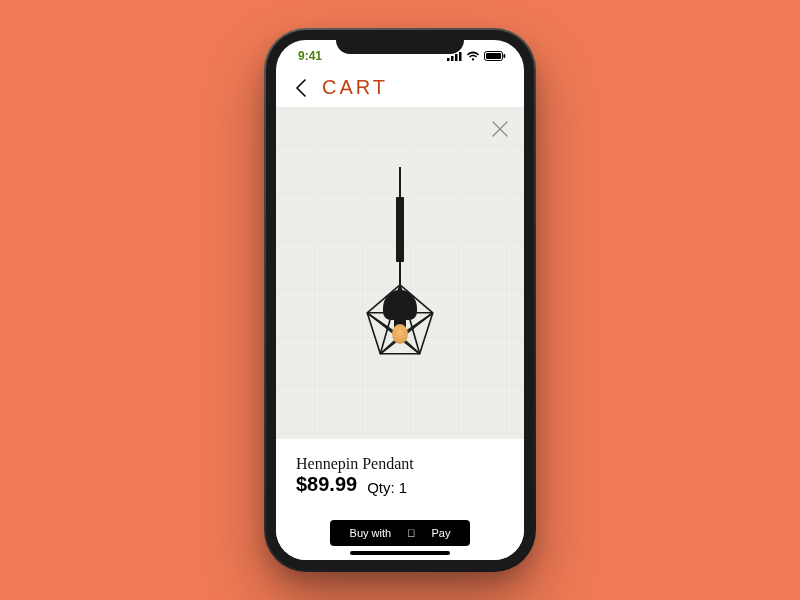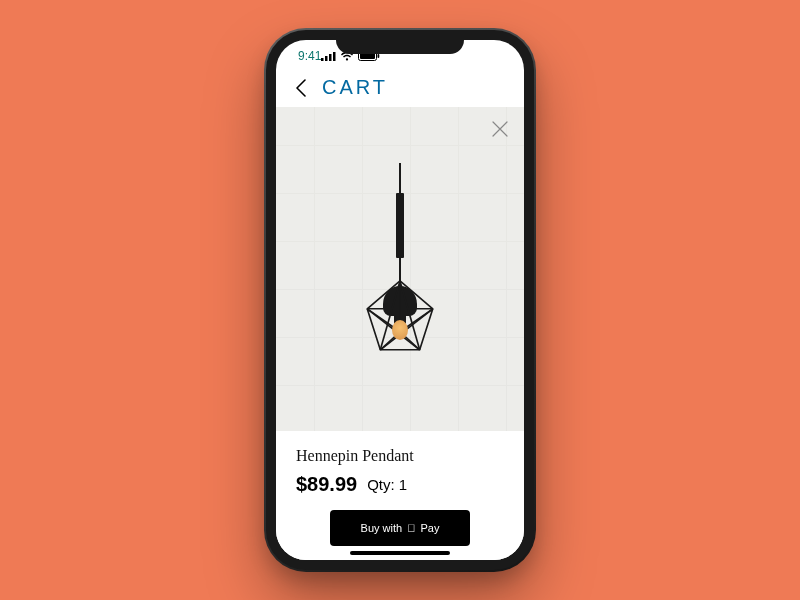--- a/index.html
+++ b/index.html
@@ -45,44 +45,44 @@
     width: 128px;
     height: 24px;
     background: #1a1a1a;
     border-radius: 0 0 14px 14px;
     z-index: 10;
   }
   .statusbar {
     height: 32px;
     display: flex;
     align-items: center;
-    justify-content: flex-start;
+    justify-content: space-between;
     padding: 0 18px 0 22px;
     font-size: 12px;
-    font-weight: 400;
-    color: #0f766e;
+    font-weight: 700;
+    color: #4d7c0f;
   }
   .status-right { display: flex; align-items: center; gap: 4px; }
   .status-right svg { display: block; }
   .navbar {
     display: flex;
     align-items: center;
     padding: 4px 14px 8px;
     gap: 10px;
   }
   .back {
     width: 22px; height: 22px;
     display: flex; align-items: center; justify-content: center;
     cursor: pointer;
   }
   .title {
     font-size: 20px;
     letter-spacing: 3px;
     font-weight: 400;
-    color: #0369a1;
+    color: #c2410c;
   }
   .product-image {
     flex: 1;
     position: relative;
     background: #ededea;
     display: flex;
     align-items: center;
     justify-content: center;
     overflow: hidden;
   }
@@ -137,38 +137,38 @@
   }
   .details {
     background: #fff;
     padding: 16px 20px 14px;
     text-align: left;
   }
   .pname {
     font-family: Georgia, "Times New Roman", serif;
     font-size: 16px;
     color: #111;
-    margin-bottom: 8px;
-  }
-  .priceline { display: flex; align-items: center; gap: 10px; }
+    margin-bottom: 0;
+  }
+  .priceline { display: flex; align-items: flex-end; gap: 10px; }
   .price { font-size: 20px; font-weight: 700; color: #000; }
   .qty { font-size: 15px; color: #000; }
   .buy {
-    margin-top: 14px;
+    margin-top: 24px;
     width: 140px;
-    height: 36px;
+    height: 26px;
     background: #000;
     color: #fff;
     border: none;
     border-radius: 4px;
     font-size: 11px;
     display: flex;
     align-items: center;
     justify-content: center;
-    gap: 5px;
+    gap: 16px;
     cursor: pointer;
     align-self: center;
     margin-left: auto;
     margin-right: auto;
   }
   .buy .apple { font-size: 11px; }
   .home-ind {
     position: absolute;
     bottom: 5px; left: 50%;
     transform: translateX(-50%);

